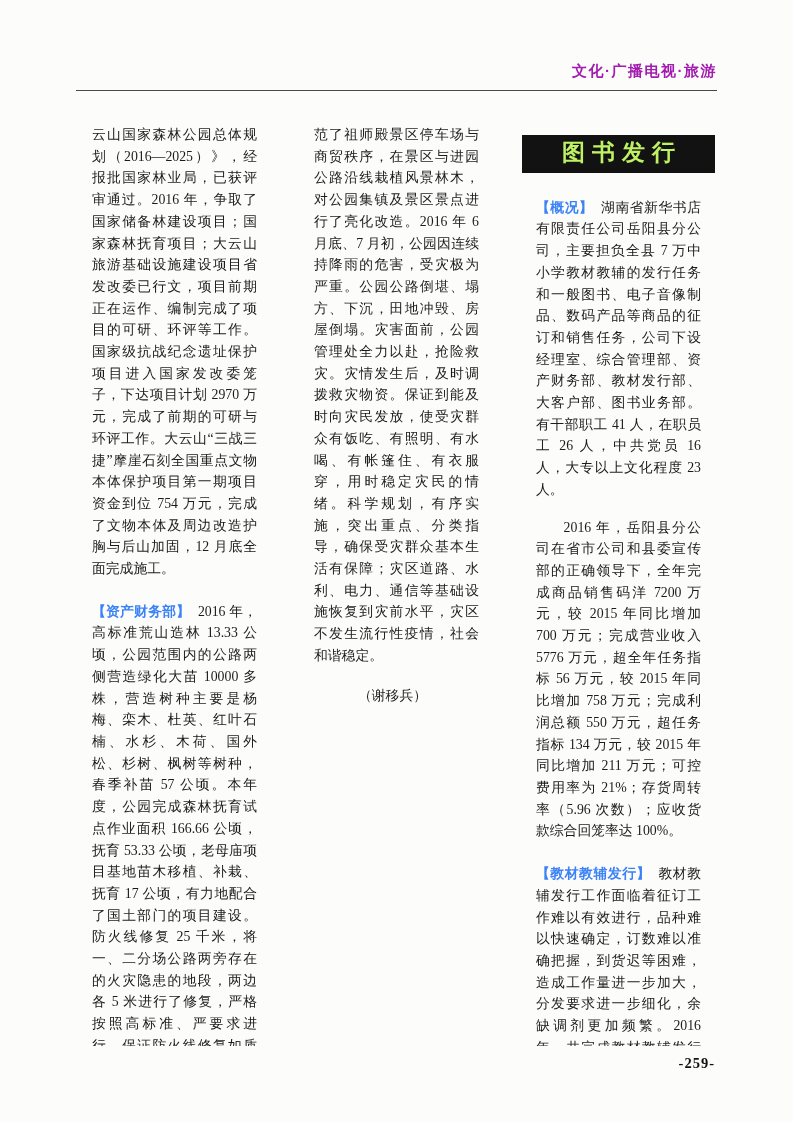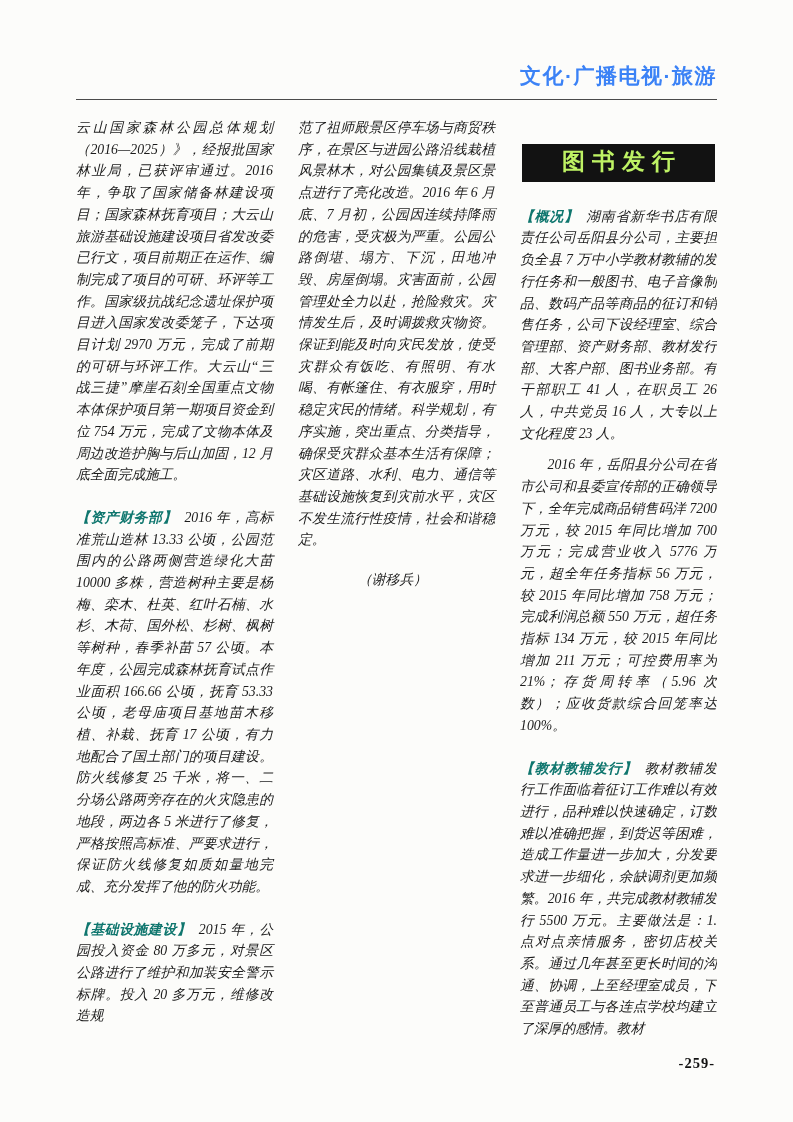--- a/index.html
+++ b/index.html
@@ -15,23 +15,23 @@
     margin: 0 auto;
     background: #fcfcfa;
     box-sizing: border-box;
     padding: 62px 76px 0 76px;
     color: #1b1b1b;
     overflow: hidden;
   }
   .running-header {
     text-align: right;
     font-weight: bold;
-    font-size: 21px;
+    font-size: 15px;
     letter-spacing: 1.5px;
-    color: #3b82f6;
+    color: #a21caf;
     font-family: "Liberation Sans", "DejaVu Sans", sans-serif;
   }
   .header-rule {
     border-bottom: 1.5px solid #4a4a4a;
     margin-top: 9px;
   }
   .columns {
     display: flex;
     gap: 25px;
     margin-top: 17px;
@@ -39,29 +39,28 @@
     overflow: hidden;
   }
   .col {
     flex: 1 1 0;
     min-width: 0;
     font-size: 13.8px;
     line-height: 21.7px;
     text-align: justify;
   }
   .para {
-    margin: 0;
-    font-style: italic;
+    margin: 16px;
   }
   .para.entry {
     margin-top: 21px;
   }
   .entry-head {
     font-weight: bold;
-    color: #0f766e;
+    color: #3b82f6;
     font-family: "Liberation Sans", "DejaVu Sans", sans-serif;
     margin-right: 0.55em;
   }
   .para.indent {
     text-indent: 2em;
     margin-top: 10px;
   }
   .para.author {
     text-align: center;
     padding-right: 8px;

